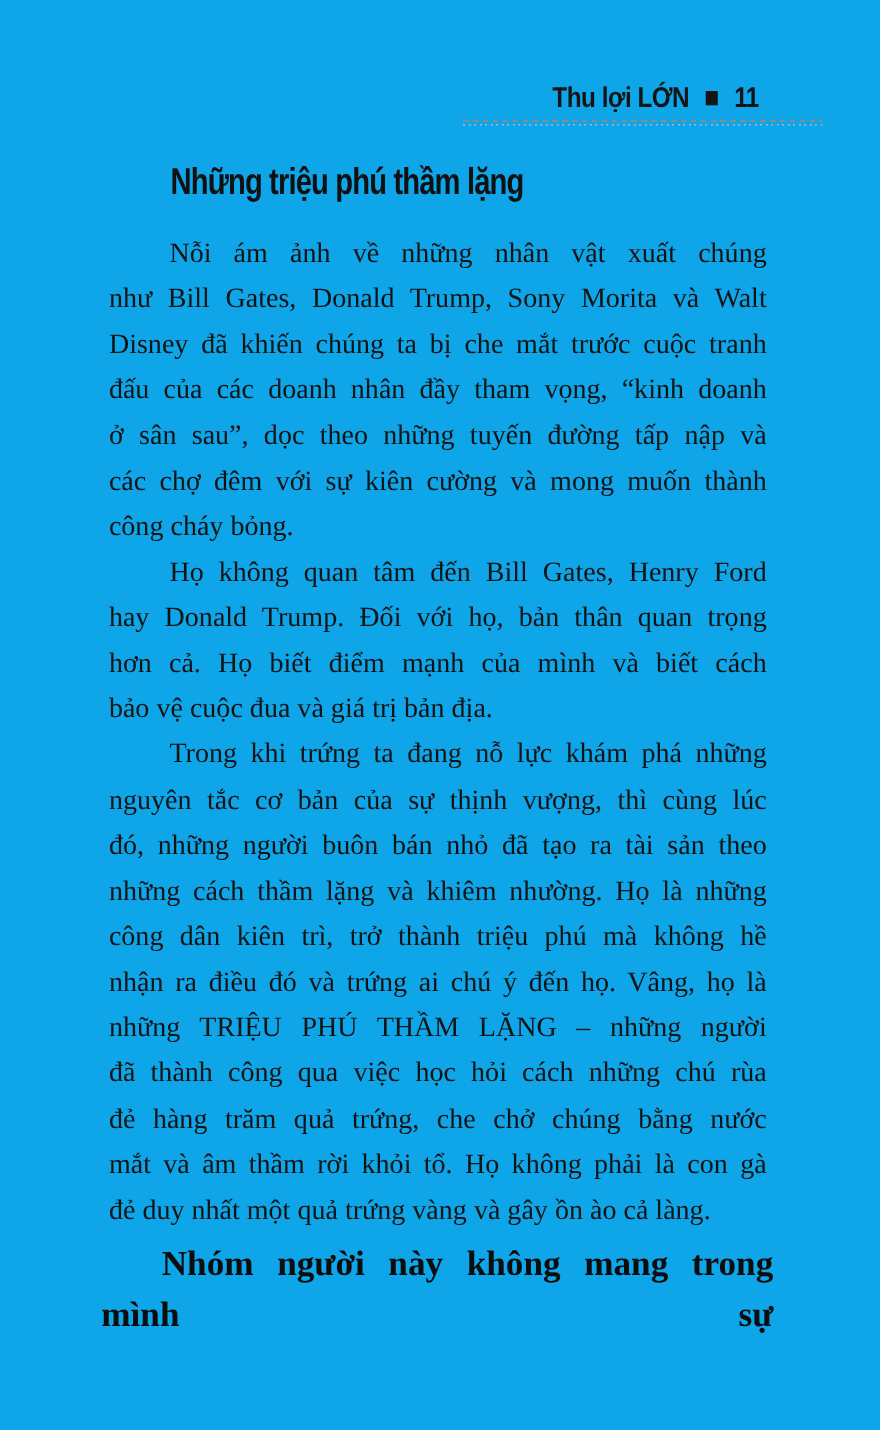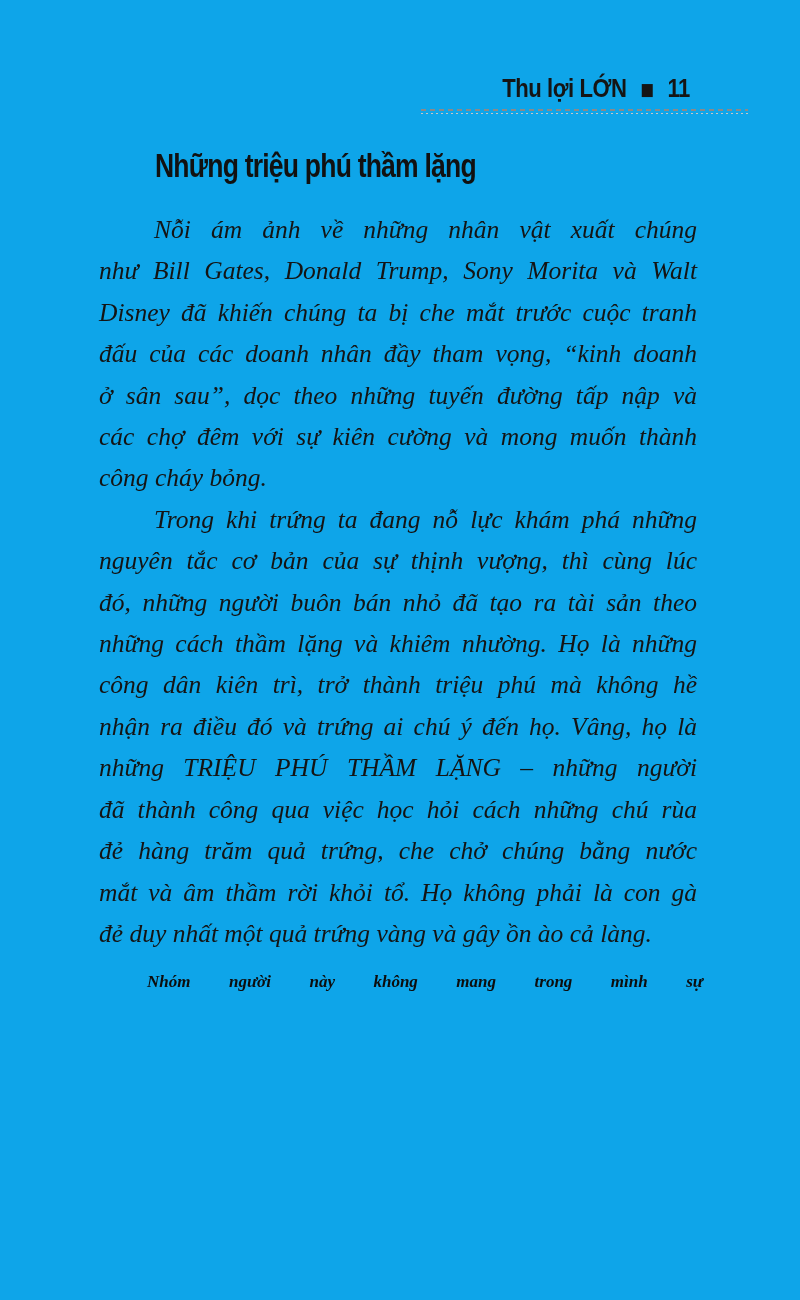--- a/index.html
+++ b/index.html
@@ -80,31 +80,31 @@
   .body-text {
     position: absolute;
     top: 209px;
     left: 99px;
     width: 598px;
     font-family: "Liberation Serif", "DejaVu Serif", serif;
     font-size: 25.5px;
     line-height: 41.4px;
     color: #141414;
   }
-  .paragraph { margin: 0; font-style: italic; }
+  .paragraph { margin: 0; }
   .line {
     text-align: justify;
     text-align-last: justify;
     white-space: normal;
   }
   .line.first { text-indent: 55px; }
   .line.last  { text-align-last: left; }
   .paragraph.bold {
     font-weight: 700;
-    font-size: 17px;
+    font-size: 32px;
     line-height: 46px;
     margin-top: 5px;
     margin-left: -7px;
     width: 611px;
     color: #0d0d0d;
   }
 </style>
 </head>
 <body>
 
@@ -127,20 +127,26 @@
       <div class="paragraph regular">
         <div class="line first">Nỗi ám ảnh về những nhân vật xuất chúng</div>
         <div class="line">như Bill Gates, Donald Trump, Sony Morita và Walt</div>
         <div class="line">Disney đã khiến chúng ta bị che mắt trước cuộc tranh</div>
         <div class="line">đấu của các doanh nhân đầy tham vọng, “kinh doanh</div>
         <div class="line">ở sân sau”, dọc theo những tuyến đường tấp nập và</div>
         <div class="line">các chợ đêm với sự kiên cường và mong muốn thành</div>
         <div class="line last">công cháy bỏng.</div>
       </div>
       <div class="paragraph regular">
+        <div class="line first">Họ không quan tâm đến Bill Gates, Henry Ford</div>
+        <div class="line">hay Donald Trump. Đối với họ, bản thân quan trọng</div>
+        <div class="line">hơn cả. Họ biết điểm mạnh của mình và biết cách</div>
+        <div class="line last">bảo vệ cuộc đua và giá trị bản địa.</div>
+      </div>
+      <div class="paragraph regular">
         <div class="line first">Trong khi trứng ta đang nỗ lực khám phá những</div>
         <div class="line">nguyên tắc cơ bản của sự thịnh vượng, thì cùng lúc</div>
         <div class="line">đó, những người buôn bán nhỏ đã tạo ra tài sản theo</div>
         <div class="line">những cách thầm lặng và khiêm nhường. Họ là những</div>
         <div class="line">công dân kiên trì, trở thành triệu phú mà không hề</div>
         <div class="line">nhận ra điều đó và trứng ai chú ý đến họ. Vâng, họ là</div>
         <div class="line">những TRIỆU PHÚ THẦM LẶNG – những người</div>
         <div class="line">đã thành công qua việc học hỏi cách những chú rùa</div>
         <div class="line">đẻ hàng trăm quả trứng, che chở chúng bằng nước</div>
         <div class="line">mắt và âm thầm rời khỏi tổ. Họ không phải là con gà</div>

